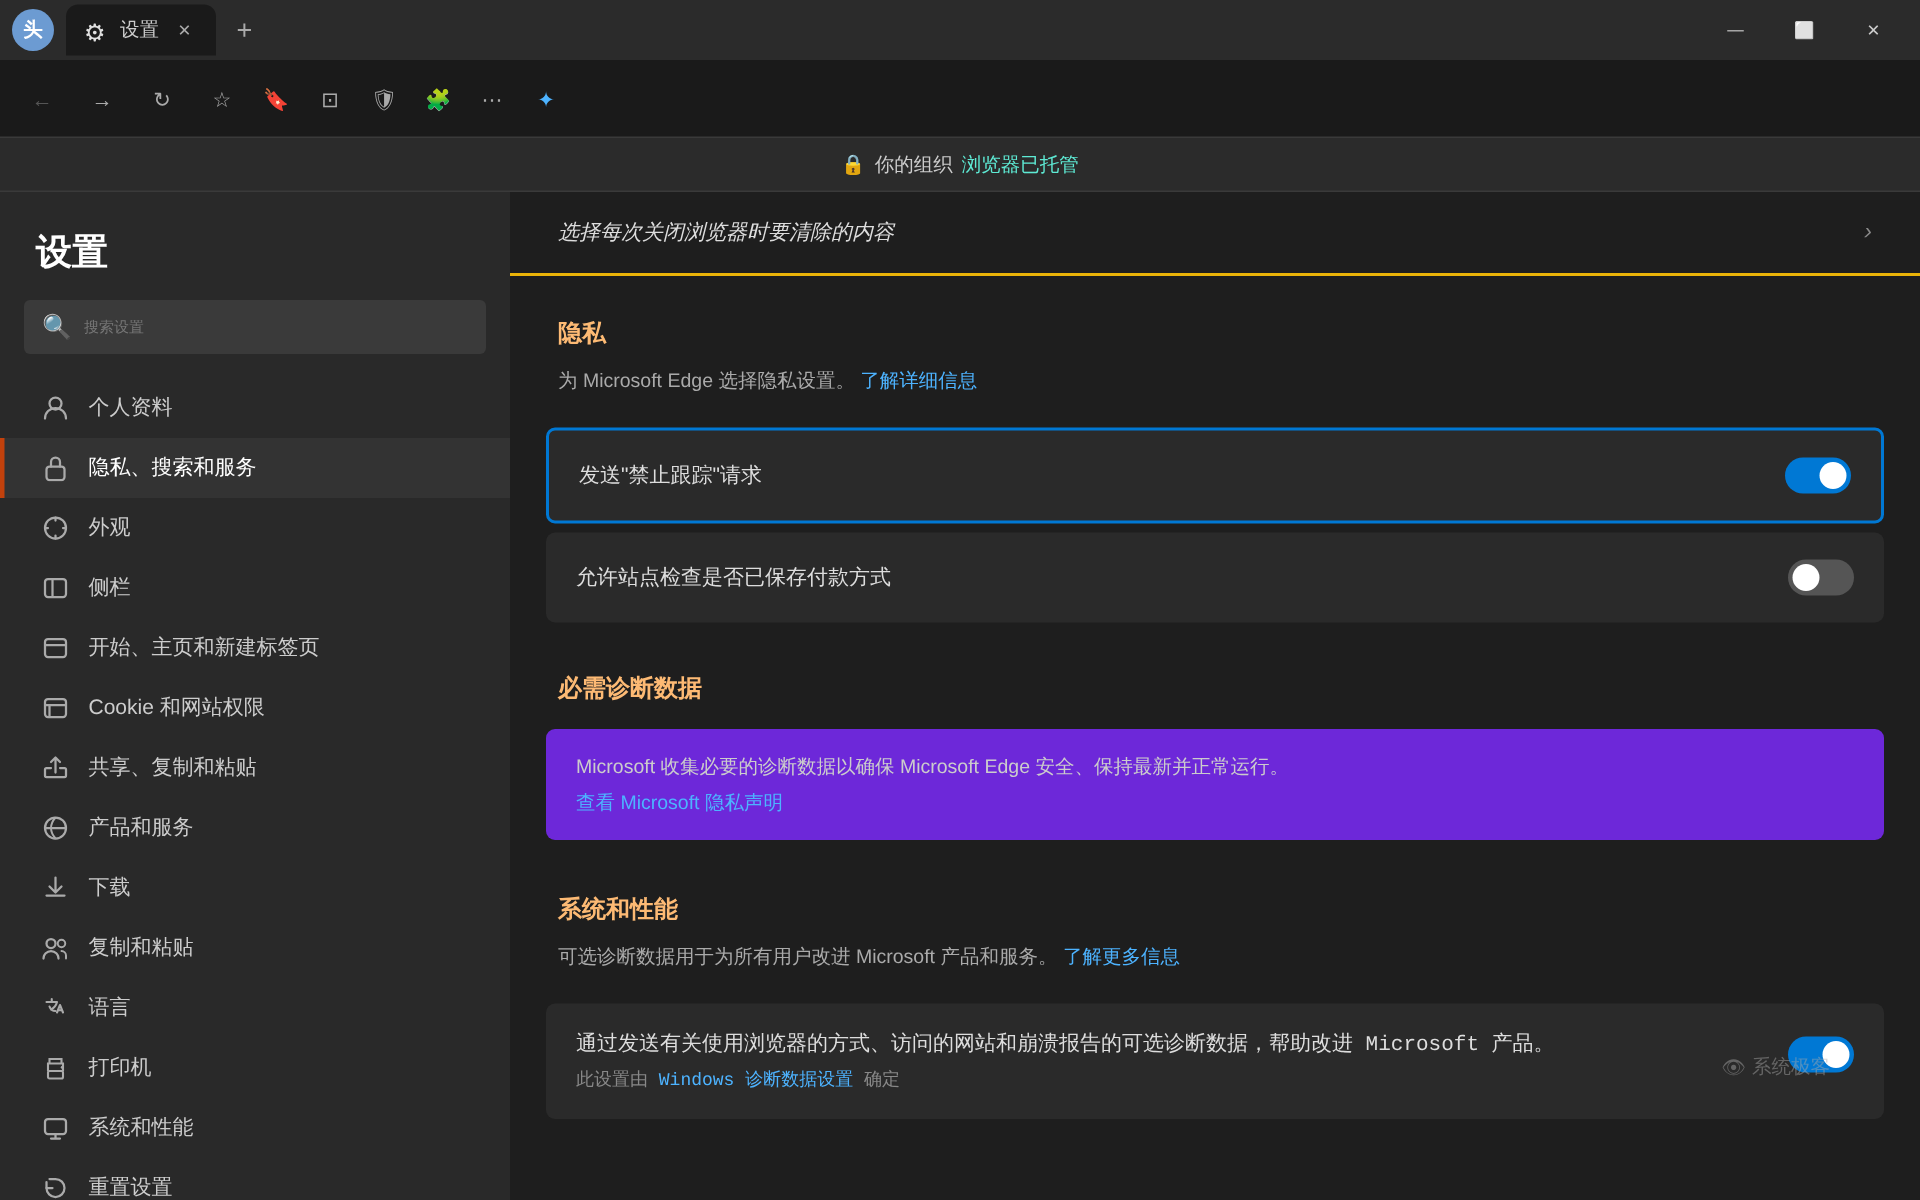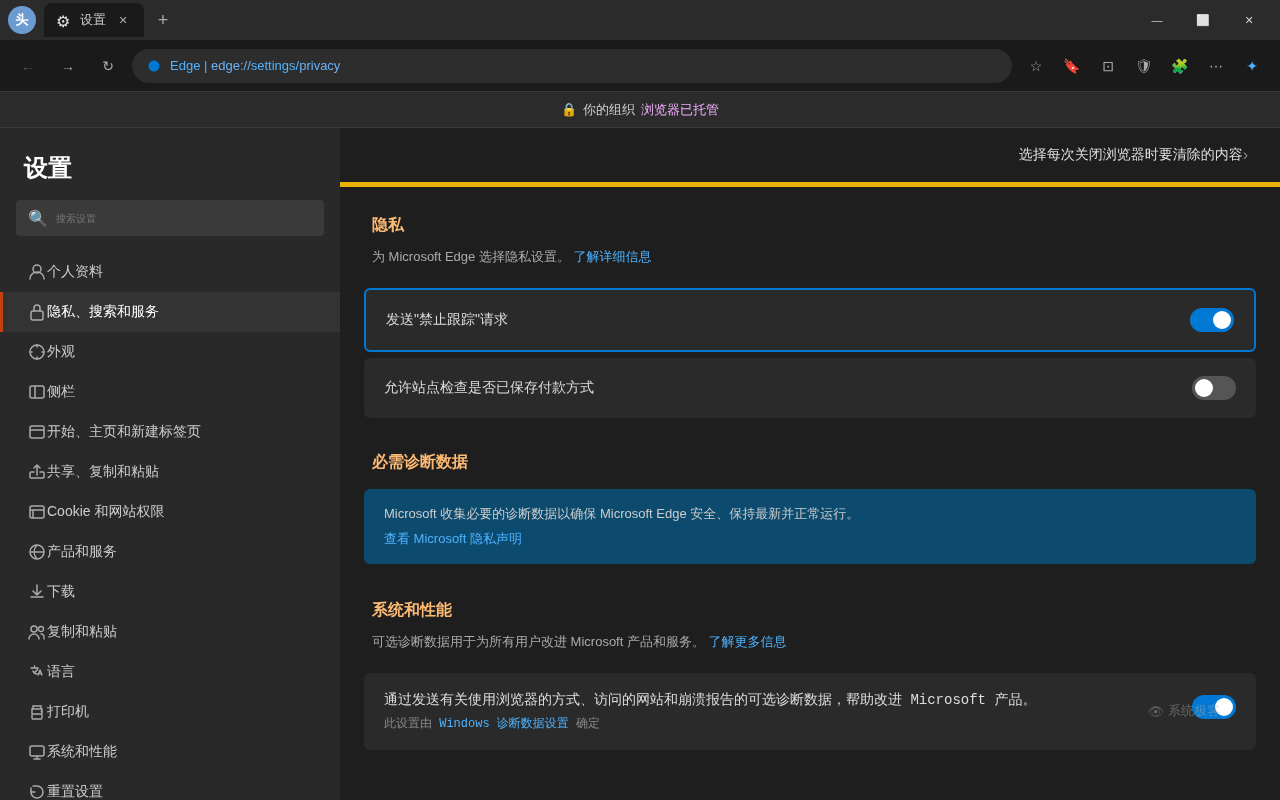--- a/index.html
+++ b/index.html
@@ -120,21 +120,21 @@
       height: 36px;
       background: #2b2b2b;
       display: flex;
       align-items: center;
       justify-content: center;
       gap: 6px;
       font-size: 13px;
       color: #ccc;
       border-bottom: 1px solid #3a3a3a;
     }
-    .info-bar a { color: #f0abfc; text-decoration: none; }
+    .info-bar a { color: #5eead4; text-decoration: none; }
 
     
     .main-layout {
       display: flex;
       height: calc(800px - 40px - 52px - 36px);
     }
 
     
     .sidebar {
       width: 340px;
@@ -164,20 +164,21 @@
       border: none;
       color: #ccc;
       font-size: 10px;
       outline: none;
       flex: 1;
     }
     .sidebar-item {
       display: flex;
       align-items: center;
       padding: 10px 24px;
+      gap: 12px;
       cursor: pointer;
       font-size: 14px;
       color: #ccc;
       border-left: 3px solid transparent;
     }
     .sidebar-item.active {
       background: #333;
       border-left: 3px solid #c2410c;
       color: #fff;
     }
@@ -191,24 +192,25 @@
     .content {
       flex: 1;
       background: #1e1e1e;
       overflow-y: auto;
       padding: 0 0 40px 0;
     }
 
     .section-row {
       display: flex;
       align-items: center;
-      justify-content: flex-end;
+      justify-content: space-between;
       padding: 18px 32px;
-      border-bottom: 5px solid #eab308;
-      cursor: pointer;
+      border-bottom: 2px solid #eab308;
+      cursor: pointer;
+      font-style: italic;
     }
     .section-row-title { font-size: 14px; color: #ddd; }
     .chevron { font-size: 16px; color: #888; }
 
     .section-heading {
       padding: 28px 32px 8px 32px;
       font-size: 16px;
       font-weight: 600;
       color: #fdba74;
     }
@@ -257,21 +259,21 @@
       top: 3px; left: 3px;
       transition: transform 0.2s;
     }
     .toggle.on .toggle-slider { background: #0078d4; }
     .toggle.on .toggle-slider::before { transform: translateX(20px); }
     .toggle.off .toggle-slider { background: #555; }
 
     .info-box {
       margin: 8px 24px;
       padding: 16px 20px;
-      background: #0c4a6e;
+      background: #6d28d9;
       border-radius: 6px;
     }
     .info-box-text { font-size: 13px; color: #ccc; margin-bottom: 6px; }
     .info-box a { color: #4db3ff; text-decoration: none; font-size: 13px; }
 
     .watermark {
       position: absolute;
       right: 80px;
       bottom: 120px;
       opacity: 0.4;
@@ -305,33 +307,20 @@
     <div class="win-btn">—</div>
     <div class="win-btn">⬜</div>
     <div class="win-btn close">✕</div>
   </div>
 </div>
 
 <div class="address-bar">
   <div class="nav-btn disabled">←</div>
   <div class="nav-btn">→</div>
   <div class="nav-btn">↻</div>
-  <div class="url-bar">
-    <div class="url-edge-icon">
-      <svg width="16" height="16" viewBox="0 0 16 16" fill="none">
-        <path d="M13.5 8C13.5 11.038 11.038 13.5 8 13.5C4.962 13.5 2.5 11.038 2.5 8C2.5 4.962 4.962 2.5 8 2.5C11.038 2.5 13.5 4.962 13.5 8Z" fill="#0078d4"></path>
-        <path d="M8 5C9.657 5 11 6.343 11 8C11 9.657 9.657 11 8 11C7.2 11 6.474 10.686 5.94 10.17C6.315 10.7 6.98 11 8 11C9.657 11 11 9.657 11 8C11 6.343 9.657 5 8 5Z" fill="#50e6ff"></path>
-      </svg>
-    </div>
-    <span class="url-text">
-      <span>Edge</span>
-      <span> | </span>
-      <span style="color:#6ab0f5">edge://</span><span style="color:#4db3ff">settings</span><span style="color:#6ab0f5">/privacy</span>
-    </span>
-  </div>
   <div class="toolbar-icons">
     <div class="toolbar-icon">☆</div>
     <div class="toolbar-icon">🔖</div>
     <div class="toolbar-icon">⊡</div>
     <div class="toolbar-icon">🛡</div>
     <div class="toolbar-icon green">🧩</div>
     <div class="toolbar-icon">⋯</div>
     <div class="toolbar-icon blue">✦</div>
   </div>
 </div>
@@ -397,36 +386,36 @@
             <rect x="2" y="3" width="14" height="12" rx="2" stroke="#aaa" stroke-width="1.5"></rect>
             <path d="M2 7h14" stroke="#aaa" stroke-width="1.5"></path>
           </svg>
       </span>
       <span>开始、主页和新建标签页</span>
     </div>
 
     <div class="sidebar-item">
       <span class="sidebar-item-icon">
         <svg width="18" height="18" viewBox="0 0 18 18" fill="none">
-            <path d="M6 9H3a1 1 0 00-1 1v4a1 1 0 001 1h12a1 1 0 001-1v-4a1 1 0 00-1-1h-3" stroke="#aaa" stroke-width="1.5" stroke-linecap="round"></path>
-            <path d="M9 2v10M6 5l3-3 3 3" stroke="#aaa" stroke-width="1.5" stroke-linecap="round" stroke-linejoin="round"></path>
-          </svg>
-      </span>
-      <span>共享、复制和粘贴</span>
-    </div>
-
-    <div class="sidebar-item">
-      <span class="sidebar-item-icon">
-        <svg width="18" height="18" viewBox="0 0 18 18" fill="none">
             <rect x="2" y="3" width="14" height="12" rx="2" stroke="#aaa" stroke-width="1.5"></rect>
             <path d="M2 7h14" stroke="#aaa" stroke-width="1.5"></path>
             <path d="M5 7v8" stroke="#aaa" stroke-width="1.5"></path>
           </svg>
       </span>
       <span>Cookie 和网站权限</span>
+    </div>
+
+    <div class="sidebar-item">
+      <span class="sidebar-item-icon">
+        <svg width="18" height="18" viewBox="0 0 18 18" fill="none">
+            <path d="M6 9H3a1 1 0 00-1 1v4a1 1 0 001 1h12a1 1 0 001-1v-4a1 1 0 00-1-1h-3" stroke="#aaa" stroke-width="1.5" stroke-linecap="round"></path>
+            <path d="M9 2v10M6 5l3-3 3 3" stroke="#aaa" stroke-width="1.5" stroke-linecap="round" stroke-linejoin="round"></path>
+          </svg>
+      </span>
+      <span>共享、复制和粘贴</span>
     </div>
 
     <div class="sidebar-item">
       <span class="sidebar-item-icon">
         <svg width="18" height="18" viewBox="0 0 18 18" fill="none">
             <circle cx="9" cy="9" r="7" stroke="#aaa" stroke-width="1.5"></circle>
             <path d="M9 2C9 2 6 5.5 6 9s3 7 3 7" stroke="#aaa" stroke-width="1.3"></path>
             <path d="M2 9h14" stroke="#aaa" stroke-width="1.5"></path>
           </svg>
       </span>

